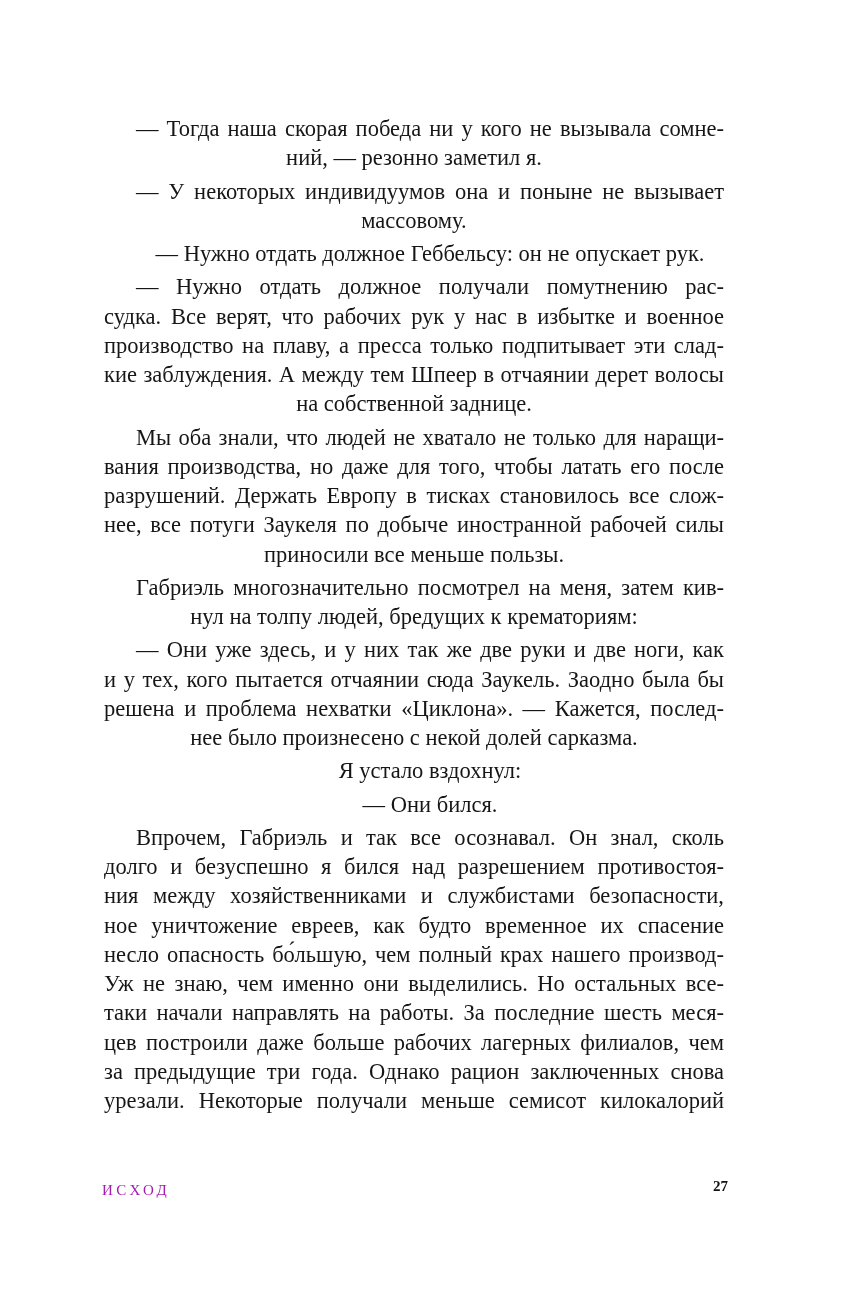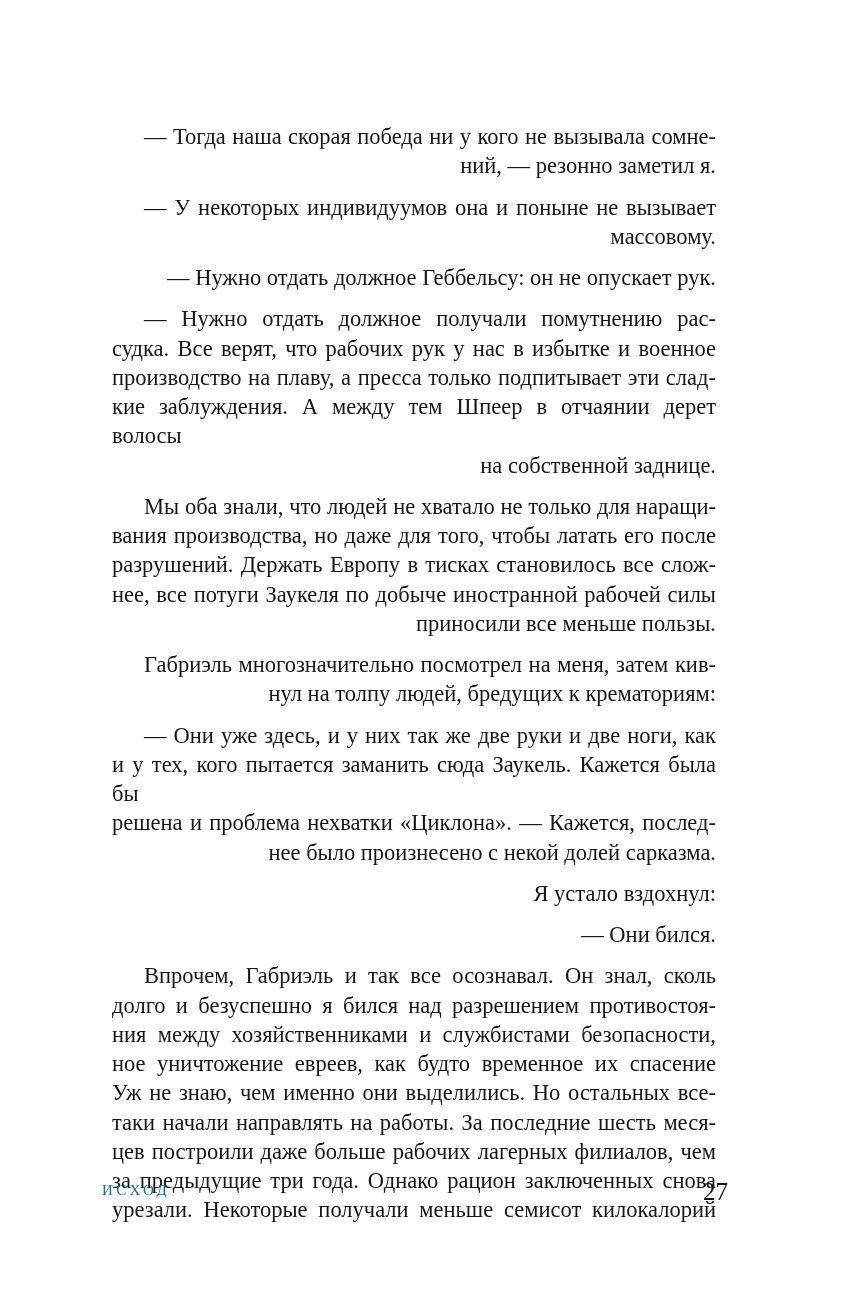--- a/index.html
+++ b/index.html
@@ -22,54 +22,54 @@
   }
   .text-block {
     position: absolute;
     left: 100px;
     top: 110px;
     width: 628px;
     font-size: 22.5px;
     line-height: 29.25px;
     color: #161616;
   }
-  .para { margin: 12px; padding: 0; }
+  .para { margin: 4px; padding: 0; }
   .line {
     text-align: justify;
     text-align-last: justify;
     white-space: normal;
   }
   .line.first {
     text-indent: 32px;
   }
   .line.end {
-    text-align: right;
+    text-align: center;
     text-align-last: auto;
   }
   .page-footer {
     position: absolute;
     left: 100px;
     top: 1178px;
     width: 628px;
     height: 30px;
   }
   .running-title {
     position: absolute;
     left: 2px;
     top: 4px;
     font-size: 15px;
     letter-spacing: 3.5px;
-    color: #0f766e;
+    color: #a21caf;
   }
   .page-number {
     position: absolute;
     right: 0;
     top: 0;
-    font-size: 25px;
-    font-weight: normal;
+    font-size: 15px;
+    font-weight: bold;
     color: #111111;
   }
 </style>
 </head>
 <body>
 
 <div class="book-page">
 
   <div class="text-block">
 
@@ -97,35 +97,36 @@
         <div class="line">разрушений. Держать Европу в тисках становилось все слож-</div>
         <div class="line">нее, все потуги Заукеля по добыче иностранной рабочей силы</div>
         <div class="line end">приносили все меньше пользы.</div>
       </div>
       <div class="para">
         <div class="line first">Габриэль многозначительно посмотрел на меня, затем кив-</div>
         <div class="line end">нул на толпу людей, бредущих к крематориям:</div>
       </div>
       <div class="para">
         <div class="line first">— Они уже здесь, и у них так же две руки и две ноги, как</div>
-        <div class="line">и у тех, кого пытается заманить сюда Заукель. Кажется была бы</div>
+        <div class="line">и у тех, кого пытается отчаянии сюда Заукель. Заодно была бы</div>
         <div class="line">решена и проблема нехватки «Циклона». — Кажется, послед-</div>
         <div class="line end">нее было произнесено с некой долей сарказма.</div>
       </div>
       <div class="para">
         <div class="line first end">Я устало вздохнул:</div>
       </div>
       <div class="para">
         <div class="line first end">— Они бился.</div>
       </div>
       <div class="para">
         <div class="line first">Впрочем, Габриэль и так все осознавал. Он знал, сколь</div>
         <div class="line">долго и безуспешно я бился над разрешением противостоя-</div>
         <div class="line">ния между хозяйственниками и службистами безопасности,</div>
         <div class="line">ное уничтожение евреев, как будто временное их спасение</div>
+        <div class="line">несло опасность бо́льшую, чем полный крах нашего производ-</div>
         <div class="line">Уж не знаю, чем именно они выделились. Но остальных все-</div>
         <div class="line">таки начали направлять на работы. За последние шесть меся-</div>
         <div class="line">цев построили даже больше рабочих лагерных филиалов, чем</div>
         <div class="line">за предыдущие три года. Однако рацион заключенных снова</div>
         <div class="line">урезали. Некоторые получали меньше семисот килокалорий</div>
       </div>
     </div>
 
   <div class="page-footer">
     <span class="running-title">ИСХОД</span>

